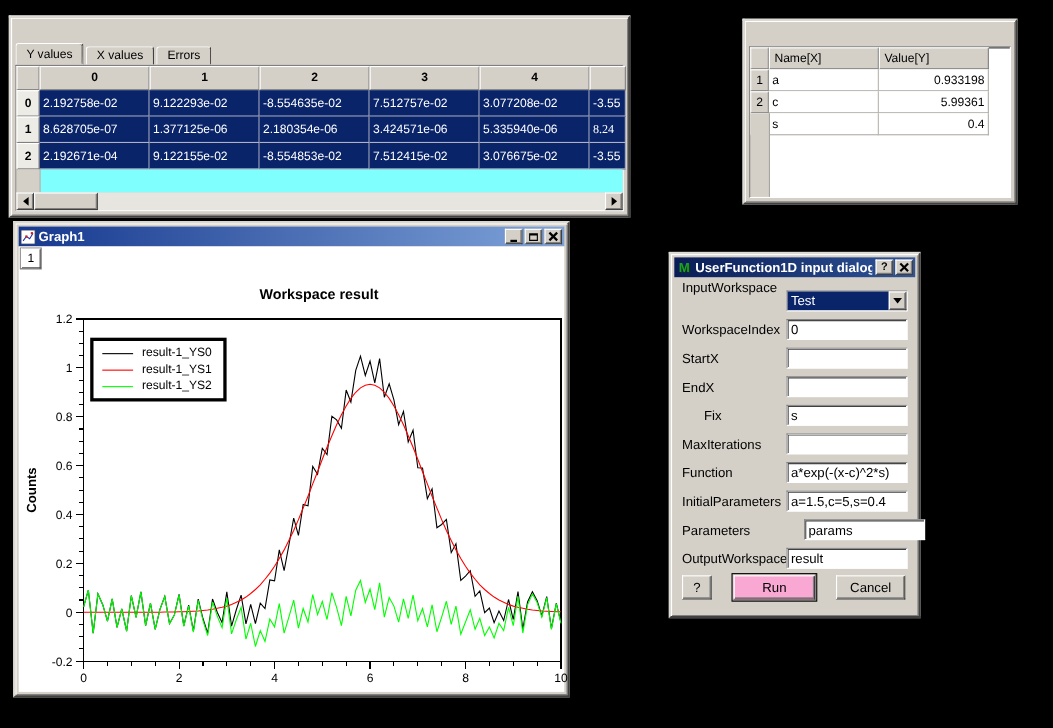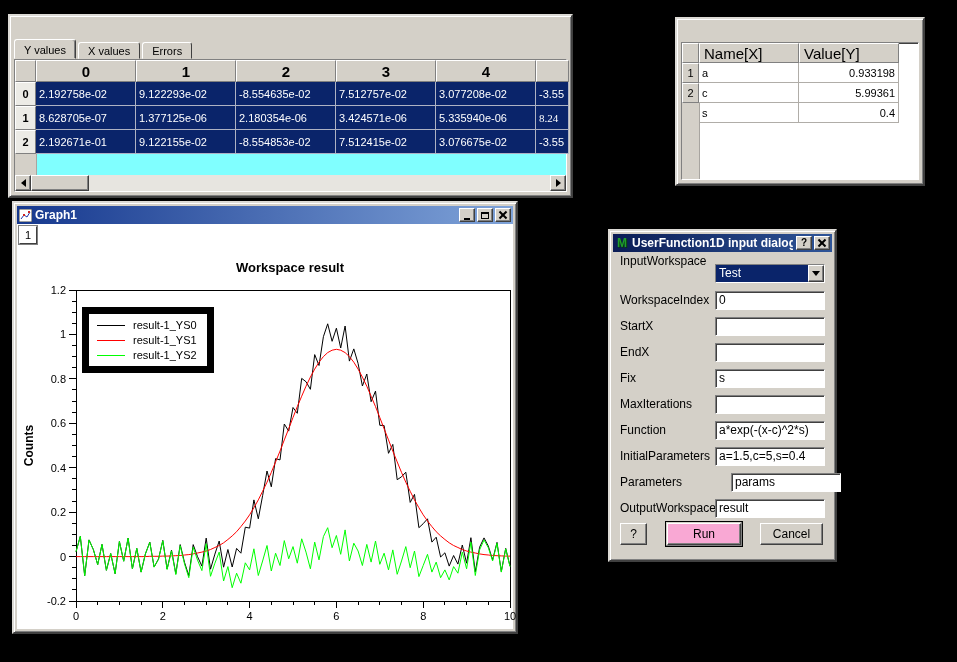--- a/index.html
+++ b/index.html
@@ -63,21 +63,21 @@
     background:#d4d0c8;
     border:1px solid; border-color:#fff #404040 #d4d0c8 #fff;
     border-radius:3px 3px 0 0; box-sizing:border-box; display:flex; align-items:center;
   }
   .tab.active { height:20px; font-weight:normal; box-shadow:inset -1px 0 0 #808080; }
 
   
   .result-body { position:absolute; left:4px; right:4px; top:43px; bottom:4px; background:#d4d0c8; display:flex; flex-direction:column; }
   .tbl-row { display:flex; flex:0 0 auto; }
   .hcell {
-    background:#d4d0c8; font-weight:bold; font-size:15px; color:#000;
+    background:#d4d0c8; font-weight:bold; font-size:11px; color:#000;
     border:1px solid; border-color:#fff #808080 #808080 #fff;
     display:flex; align-items:center; justify-content:center; box-sizing:border-box; flex:0 0 auto;
   }
   .dcell {
     background:#0a246a; color:#fff; font-size:11px;
     border-right:1px solid #aeb2c3; border-bottom:1px solid #aeb2c3;
     padding:0 3px; display:flex; align-items:center; box-sizing:border-box;
     white-space:nowrap; overflow:hidden; flex:0 0 auto;
   }
   .rowhdr {
@@ -108,21 +108,21 @@
 
   
   .graph-content { position:absolute; left:3px; right:3px; top:21px; bottom:3px; background:#fff; }
   .layer-btn {
     position:absolute; left:2px; top:2px; width:18px; height:18px; background:#fff;
     border:1px solid; border-color:#fff #404040 #404040 #fff; box-shadow:0 0 0 1px #808080;
     display:flex; align-items:center; justify-content:center; font-size:11px; box-sizing:border-box;
   }
   .plot-title { position:absolute; left:56px; width:434px; top:36px; text-align:center; font-size:13px; font-weight:bold; color:#000; }
   .legend-box {
-    position:absolute; left:65px; top:83px; background:#fff; border:7px solid #000000;
+    position:absolute; left:65px; top:83px; background:#fff; border:3px solid #000000;
     padding:5px 10px 5px 8px; display:flex; flex-direction:column; gap:3px; z-index:5;
   }
   .legend-row { display:flex; align-items:center; gap:8px; }
   .legend-line { width:28px; height:0; border-top:1px solid #000; flex:0 0 28px; }
   .legend-label { font-size:11px; color:#000; white-space:nowrap; }
   svg text { font-family:"Liberation Sans", sans-serif; }
 
   
   .dlg-row-label { position:absolute; left:10px; height:20px; line-height:20px; font-size:12px; color:#000; }
   .dlg-field { position:absolute; left:105px; width:110px; height:19px; }
@@ -183,21 +183,21 @@
           <div class="rowhdr" style="width: 21px; height: 24px;">1</div>
           <div class="dcell" style="width: 100px; height: 24px;">8.628705e-07</div>
           <div class="dcell" style="width: 100px; height: 24px;">1.377125e-06</div>
           <div class="dcell" style="width: 100px; height: 24px;">2.180354e-06</div>
           <div class="dcell" style="width: 100px; height: 24px;">3.424571e-06</div>
           <div class="dcell" style="width: 100px; height: 24px;">5.335940e-06</div>
           <div class="dcell" style="width: 33px; height: 24px; font-family: Liberation Serif, serif;">8.24</div>
         </div>
         <div class="tbl-row">
           <div class="rowhdr" style="width: 21px; height: 24px;">2</div>
-          <div class="dcell" style="width: 100px; height: 24px;">2.192671e-01</div>
+          <div class="dcell" style="width: 100px; height: 24px;">2.192671e-04</div>
           <div class="dcell" style="width: 100px; height: 24px;">9.122155e-02</div>
           <div class="dcell" style="width: 100px; height: 24px;">-8.554853e-02</div>
           <div class="dcell" style="width: 100px; height: 24px;">7.512415e-02</div>
           <div class="dcell" style="width: 100px; height: 24px;">3.076675e-02</div>
           <div class="dcell" style="width: 33px; height: 24px;">-3.55</div>
         </div>
         <div class="cyan-strip">
           <div class="cyan-left"></div>
           <div class="cyan-fill"></div>
         </div>
@@ -373,21 +373,21 @@
               <div class="down-tri"></div>
             </div>
           </div>
         </div>
         <div class="dlg-row-label" style="top: 59px;">WorkspaceIndex</div>
         <div class="dlg-field" style="top: 59px;"><input class="dlg-input" type="text" value="0" style=""></div>
         <div class="dlg-row-label" style="top: 85px;">StartX</div>
         <div class="dlg-field" style="top: 85px;"><input class="dlg-input" type="text" style=""></div>
         <div class="dlg-row-label" style="top: 111px;">EndX</div>
         <div class="dlg-field" style="top: 111px;"><input class="dlg-input" type="text" style=""></div>
-        <div class="dlg-row-label" style="top: 137px;">Fix</div>
+        <div class="dlg-row-label" style="top: 137px; margin-left: 20px;">Fix</div>
         <div class="dlg-field" style="top: 137px;"><input class="dlg-input" type="text" value="s" style=""></div>
         <div class="dlg-row-label" style="top: 163px;">MaxIterations</div>
         <div class="dlg-field" style="top: 163px;"><input class="dlg-input" type="text" style=""></div>
         <div class="dlg-row-label" style="top: 189px;">Function</div>
         <div class="dlg-field" style="top: 189px;"><input class="dlg-input" type="text" value="a*exp(-(x-c)^2*s)" style=""></div>
         <div class="dlg-row-label" style="top: 215px;">InitialParameters</div>
         <div class="dlg-field" style="top: 215px;"><input class="dlg-input" type="text" value="a=1.5,c=5,s=0.4" style=""></div>
         <div class="dlg-row-label" style="top: 241px;">Parameters</div>
         <div class="dlg-field" style="top: 241px; padding-left: 16px;"><input class="dlg-input" type="text" value="params" style=""></div>
         <div class="dlg-row-label" style="top: 267px;">OutputWorkspace</div>

